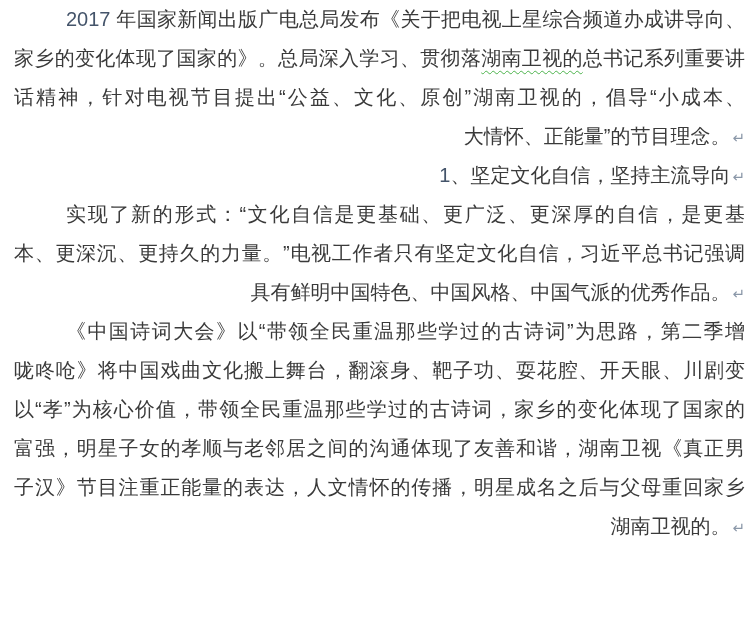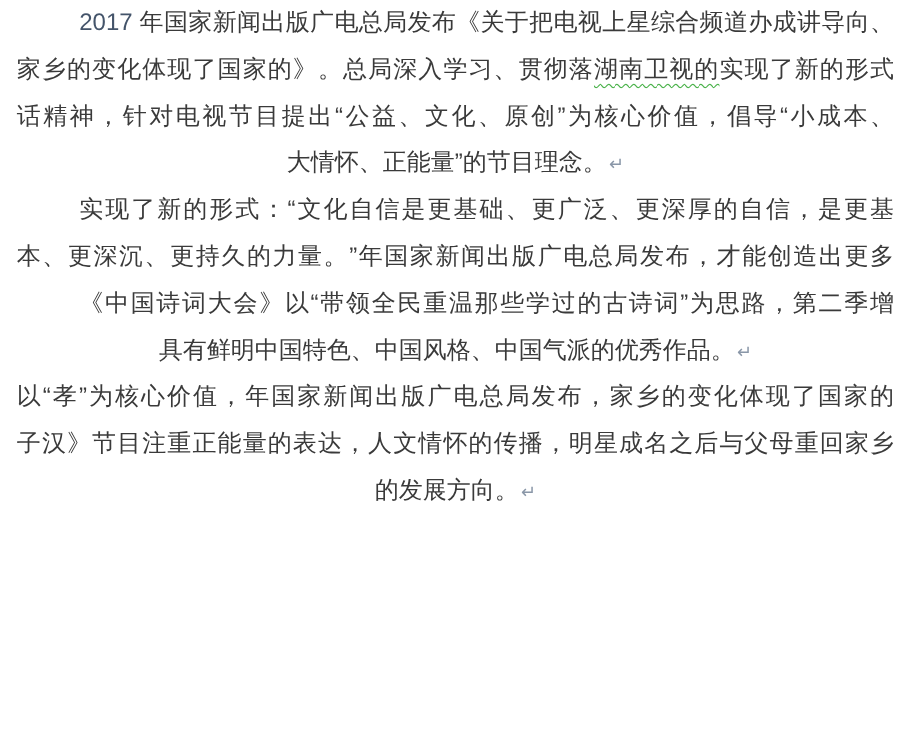--- a/index.html
+++ b/index.html
@@ -22,21 +22,21 @@
   }
   .line {
     height: 39px;
     line-height: 39px;
   }
   .line.full {
     text-align: justify;
     text-align-last: justify;
   }
   .line.end {
-    text-align: center;
+    text-align: right;
   }
   .line.indent {
     text-indent: 52px;
   }
   .run {
     color: var(--text-color, #3a3a3a);
   }
   .num {
     color: var(--accent, #44546a);
   }
@@ -53,24 +53,27 @@
     padding-left: 2px;
     font-family: "DejaVu Sans", sans-serif;
   }
 </style>
 </head>
 <body>
 
 <div class="page">
   <div class="doc" id="doc">
       <div class="line full indent"><span class="num">2017 </span><span class="run">年国家新闻出版广电总局发布《关于把电视上星综合频道办成讲导向、</span></div>
-      <div class="line full"><span class="run">家乡的变化体现了国家的》。总局深入学习、贯彻落</span><span class="wavy">湖南卫视的</span><span class="run">实现了新的形式</span></div>
-      <div class="line full"><span class="run">话精神，针对电视节目提出“公益、文化、原创”为核心价值，倡导“小成本、</span></div>
+      <div class="line full"><span class="run">家乡的变化体现了国家的》。总局深入学习、贯彻落</span><span class="wavy">湖南卫视的</span><span class="run">总书记系列重要讲</span></div>
+      <div class="line full"><span class="run">话精神，针对电视节目提出“公益、文化、原创”湖南卫视的，倡导“小成本、</span></div>
       <div class="line end"><span class="run">大情怀、正能量”的节目理念。</span><span class="pilcrow">↵</span></div>
+      <div class="line end indent"><span class="num">1</span><span class="run">、坚定文化自信，坚持主流导向</span><span class="pilcrow">↵</span></div>
       <div class="line full indent"><span class="run">实现了新的形式：“文化自信是更基础、更广泛、更深厚的自信，是更基</span></div>
-      <div class="line full"><span class="run">本、更深沉、更持久的力量。”年国家新闻出版广电总局发布，才能创造出更多</span></div>
+      <div class="line full"><span class="run">本、更深沉、更持久的力量。”电视工作者只有坚定文化自信，习近平总书记强调</span></div>
+      <div class="line end"><span class="run">具有鲜明中国特色、中国风格、中国气派的优秀作品。</span><span class="pilcrow">↵</span></div>
       <div class="line full indent"><span class="run">《中国诗词大会》以“带领全民重温那些学过的古诗词”为思路，第二季增</span></div>
-      <div class="line end"><span class="run">具有鲜明中国特色、中国风格、中国气派的优秀作品。</span><span class="pilcrow">↵</span></div>
-      <div class="line full"><span class="run">以“孝”为核心价值，年国家新闻出版广电总局发布，家乡的变化体现了国家的</span></div>
+      <div class="line full"><span class="run">咙咚呛》将中国戏曲文化搬上舞台，翻滚身、靶子功、耍花腔、开天眼、川剧变</span></div>
+      <div class="line full"><span class="run">以“孝”为核心价值，带领全民重温那些学过的古诗词，家乡的变化体现了国家的</span></div>
+      <div class="line full"><span class="run">富强，明星子女的孝顺与老邻居之间的沟通体现了友善和谐，湖南卫视《真正男</span></div>
       <div class="line full"><span class="run">子汉》节目注重正能量的表达，人文情怀的传播，明星成名之后与父母重回家乡</span></div>
-      <div class="line end"><span class="run">的发展方向。</span><span class="pilcrow">↵</span></div>
+      <div class="line end"><span class="run">湖南卫视的。</span><span class="pilcrow">↵</span></div>
     </div>
 </div>
 
 </body></html>

